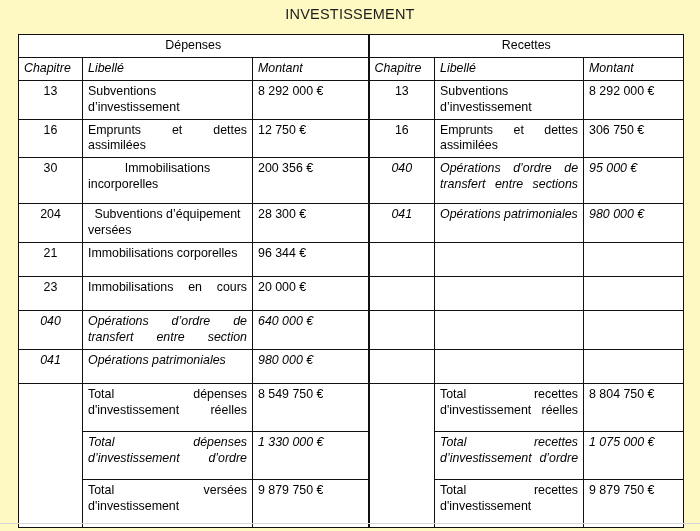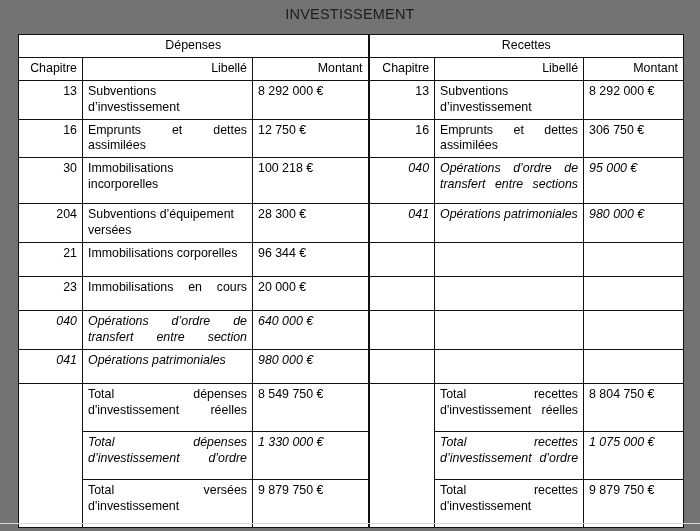--- a/index.html
+++ b/index.html
@@ -12,21 +12,21 @@
     background: #ffffff;
     font-family: "Liberation Sans", sans-serif;
     color: #000000;
     overflow: hidden;
   }
 
   .page {
     position: relative;
     width: 700px;
     height: 531px;
-    background: #737373;
+    background: #fef9c3;
     box-sizing: border-box;
   }
 
   .doc-title {
     position: absolute;
     top: 6px;
     left: 0;
     width: 700px;
     text-align: center;
     font-size: 14.5px;
@@ -75,48 +75,49 @@
     border-left: 2.2px solid #111111 !important;
   }
 
   .hdr-group {
     text-align: center;
     font-size: 13.2px;
     padding: 2px 4px 3px 4px;
     vertical-align: middle;
   }
   .hdr-col {
-    text-align: right;
+    text-align: left;
     font-size: 12.8px;
     padding: 2px 4px 3px 4px;
     vertical-align: middle;
+    font-style: italic;
   }
 
   .chap {
-    text-align: right;
+    text-align: center;
     vertical-align: middle;
     font-size: 12.6px;
   }
   .lib {
     text-align: justify;
     text-align-last: justify;
     vertical-align: middle;
     hyphens: none;
   }
   .mon {
     text-align: left;
     vertical-align: middle;
     white-space: normal;
   }
 
   .ital { font-style: italic; }
   .bold { font-weight: bold; }
 
   .lib.no-justify {
-    text-align: left;
+    text-align: center;
     text-align-last: left;
   }
 
   
   tr.r-body td { height: 34px; }
   tr.r-tall td { height: 46px; }
   tr.r-total td { height: 48px; }
 
   .empty-cell { }
 
@@ -178,21 +179,21 @@
           <td class="lib">Emprunts et dettes assimilées</td>
           <td class="mon sect-left">12 750 €</td>
           <td class="chap sect-right-start">16</td>
           <td class="lib">Emprunts et dettes assimilées</td>
           <td class="mon">306 750 €</td>
         </tr>
 
         <tr class="r-tall">
           <td class="chap">30</td>
           <td class="lib no-justify">Immobilisations incorporelles</td>
-          <td class="mon sect-left">100 218 €</td>
+          <td class="mon sect-left">200 356 €</td>
           <td class="chap ital sect-right-start">040</td>
           <td class="lib ital">Opérations d’ordre de transfert entre sections</td>
           <td class="mon ital">95 000 €</td>
         </tr>
 
         <tr class="r-body">
           <td class="chap">204</td>
           <td class="lib no-justify">Subventions d’équipement versées</td>
           <td class="mon sect-left">28 300 €</td>
           <td class="chap ital sect-right-start">041</td>

